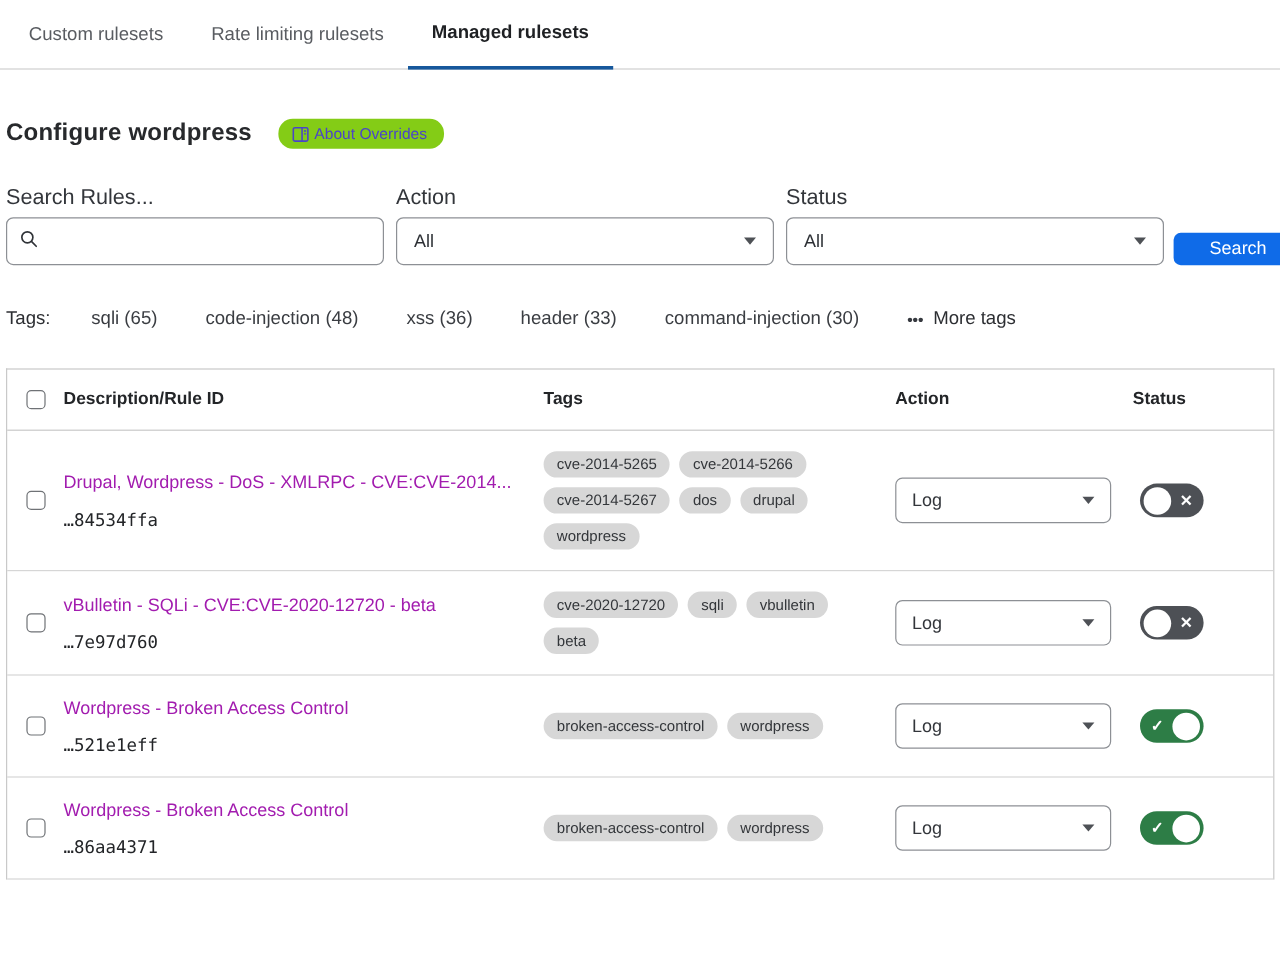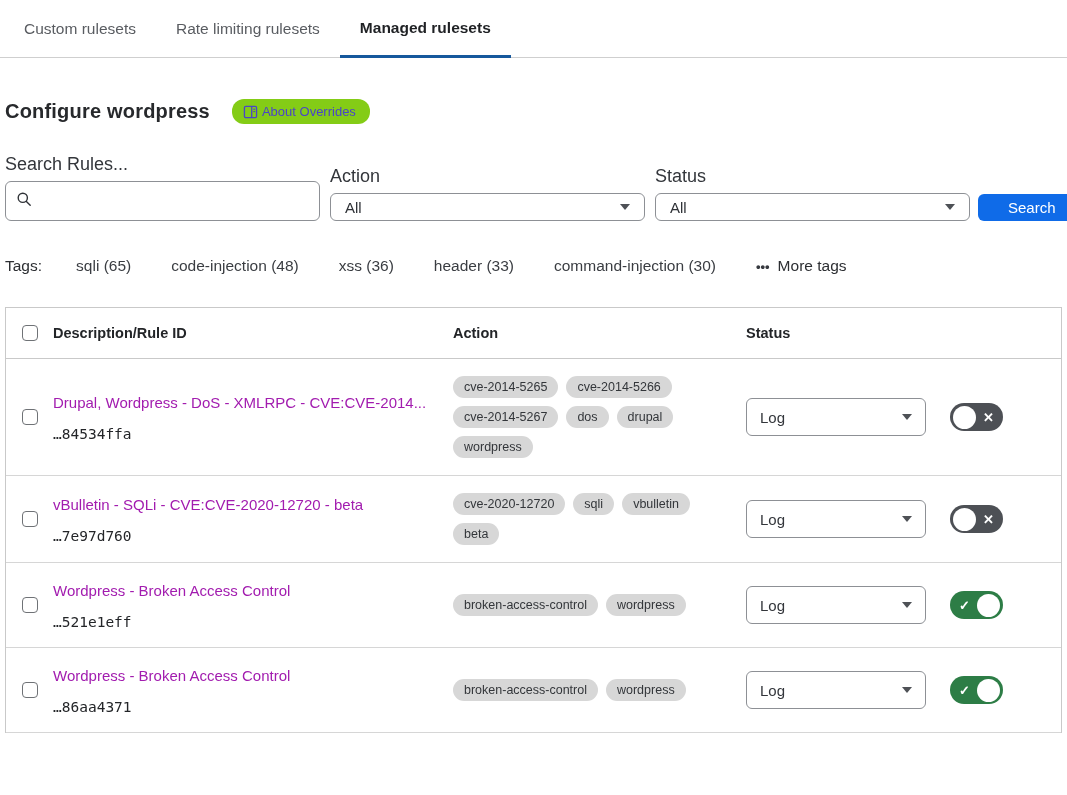--- a/index.html
+++ b/index.html
@@ -32,21 +32,21 @@
   
   .filters { display: flex; gap: 10px; margin-top: 30px; align-items: flex-end; }
   .filter-group { display: flex; flex-direction: column; }
   .filter-label { font-size: 18px; color: #33363b; margin-bottom: 6px; }
   .search-box {
     width: 315px; height: 40px; border: 1px solid #8d9095; border-radius: 6px;
     display: flex; align-items: center; padding: 0 10px; gap: 8px; background: #fff;
   }
   .search-box input { border: none; outline: none; flex: 1; font-size: 14px; font-family: inherit; }
   .selectbox {
-    width: 315px; height: 28px; border: 1px solid #8d9095; border-radius: 6px;
+    width: 315px; height: 40px; border: 1px solid #8d9095; border-radius: 6px;
     display: flex; align-items: center; justify-content: space-between;
     padding: 0 14px; font-size: 15px; color: #2e3136; background: #fff; cursor: pointer;
   }
   .arrow-down { width: 0; height: 0; border-left: 5px solid transparent; border-right: 5px solid transparent; border-top: 6px solid #4e5156; }
   .search-btn {
     margin-left: -2px; height: 27px; padding: 0 30px; background: #0f6be8; color: #fff;
     border: none; border-radius: 6px; font-size: 15px; font-family: inherit; cursor: pointer;
   }
 
   
@@ -174,20 +174,21 @@
       <span>More tags</span>
     </span>
   </div>
 
   <div class="rules-table">
     <div class="thead">
       <div class="col-check">
           <span class="checkbox"></span>
         </div>
       <div>Description/Rule ID</div>
+      <div>Tags</div>
       <div>Action</div>
       <div>Status</div>
     </div>
     <div id="table-body">
   <div class="trow">
     <div class="col-check">
             <span class="checkbox"></span>
           </div>
     <div class="col-desc">
       <div class="desc-text">Drupal, Wordpress - DoS - XMLRPC - CVE:CVE-2014...</div>

